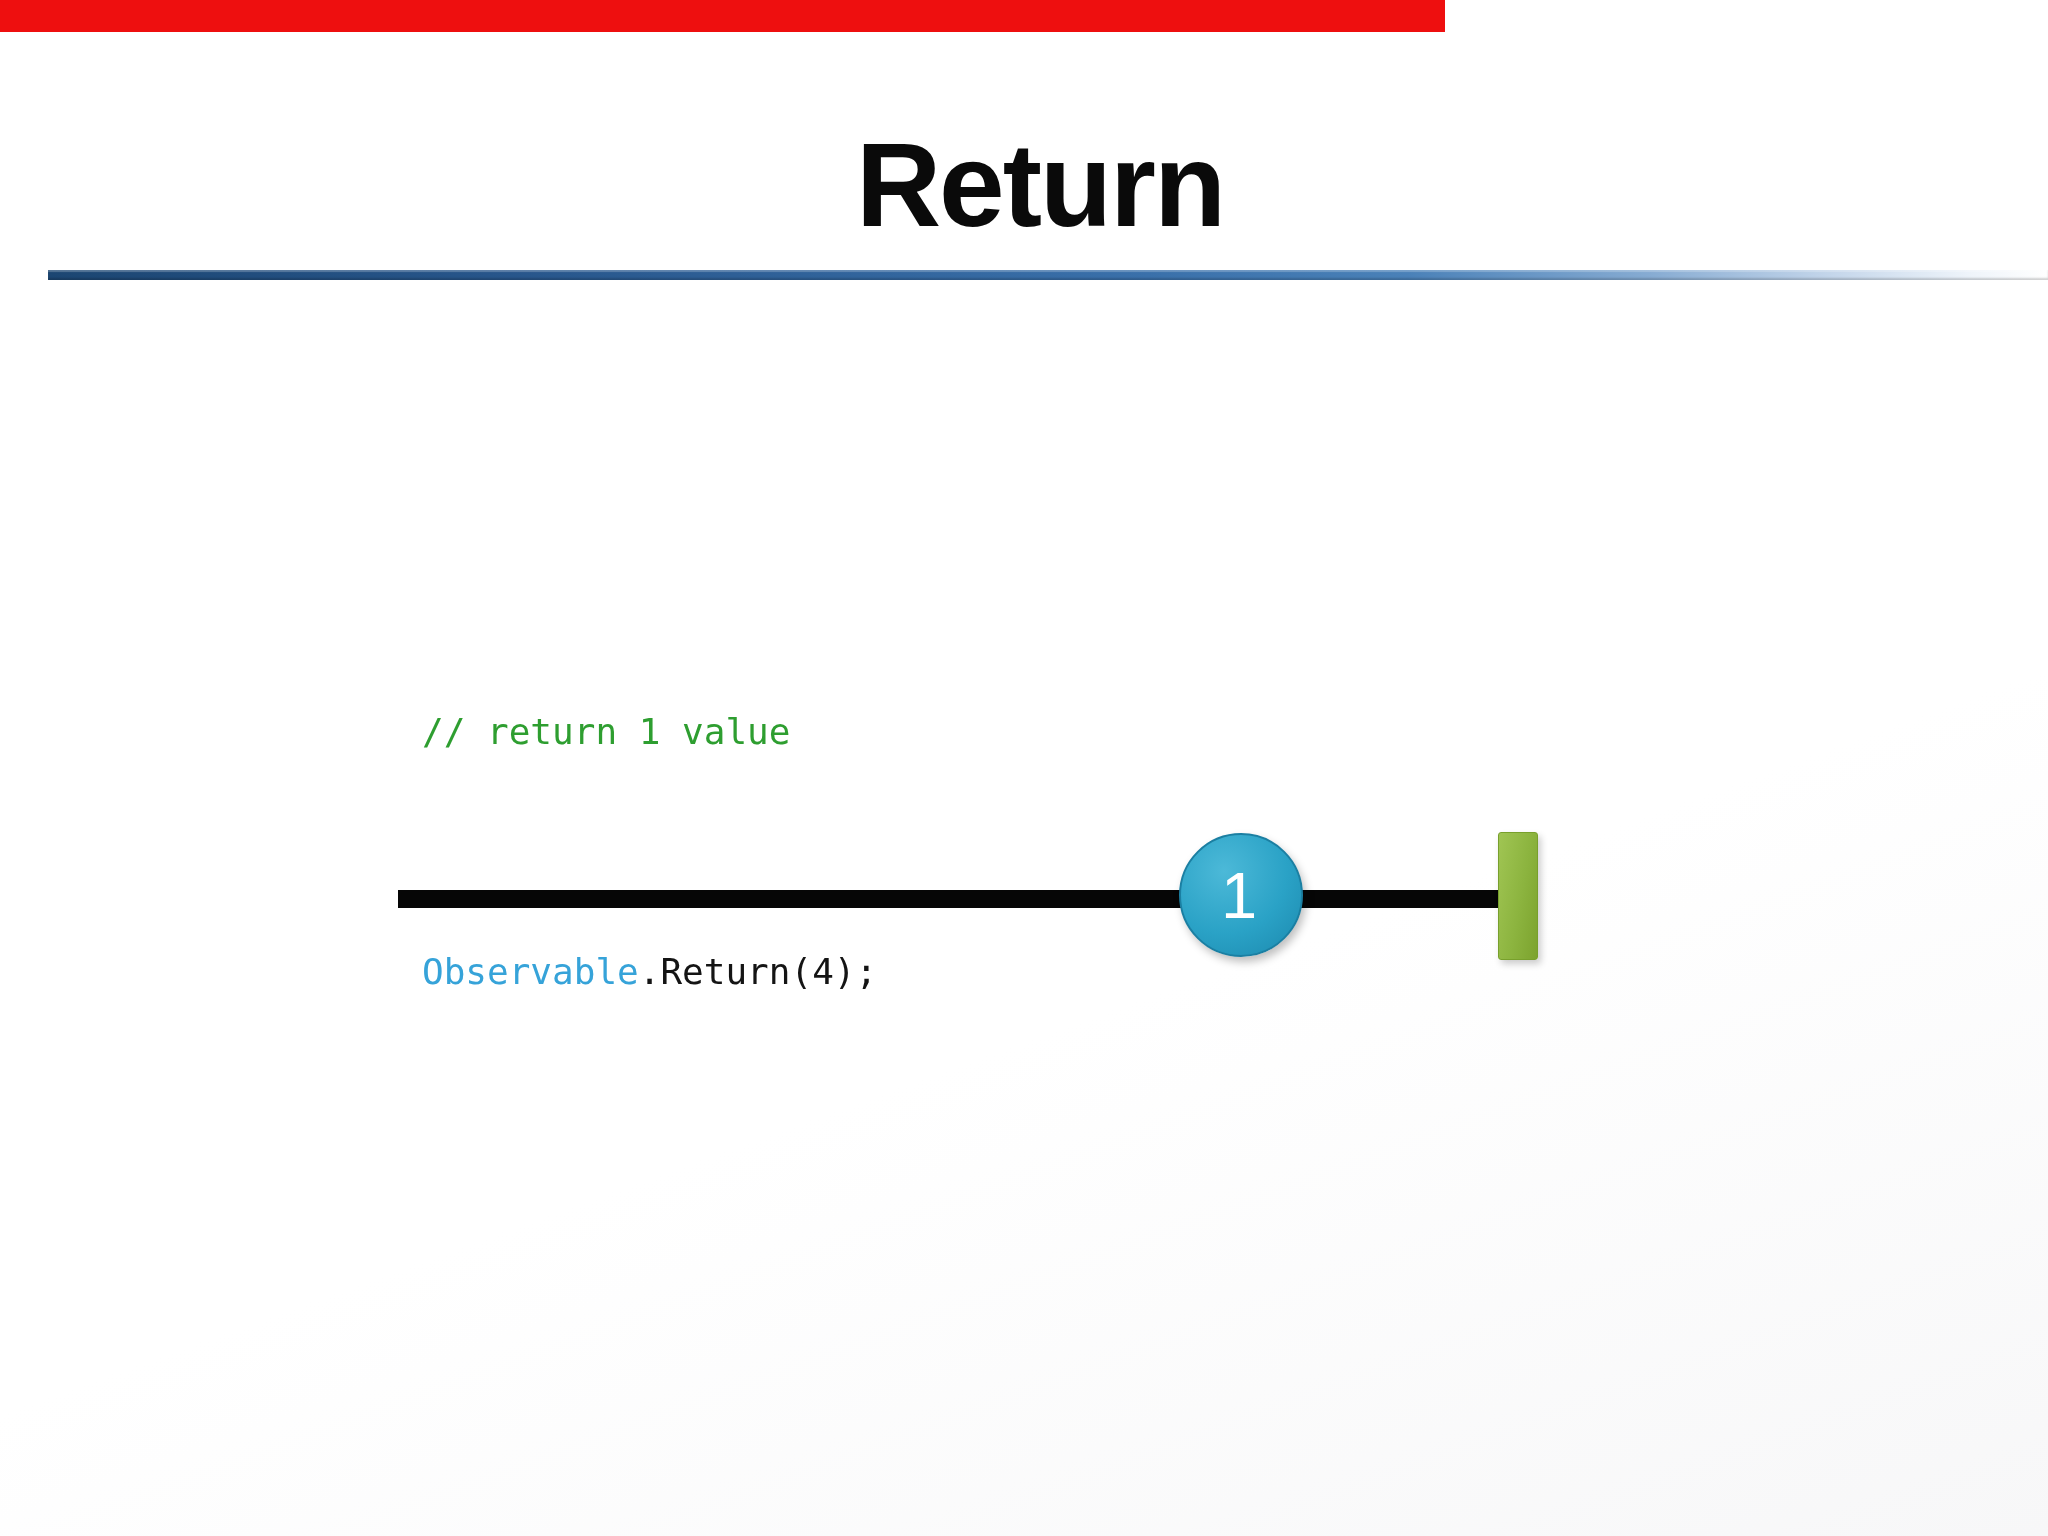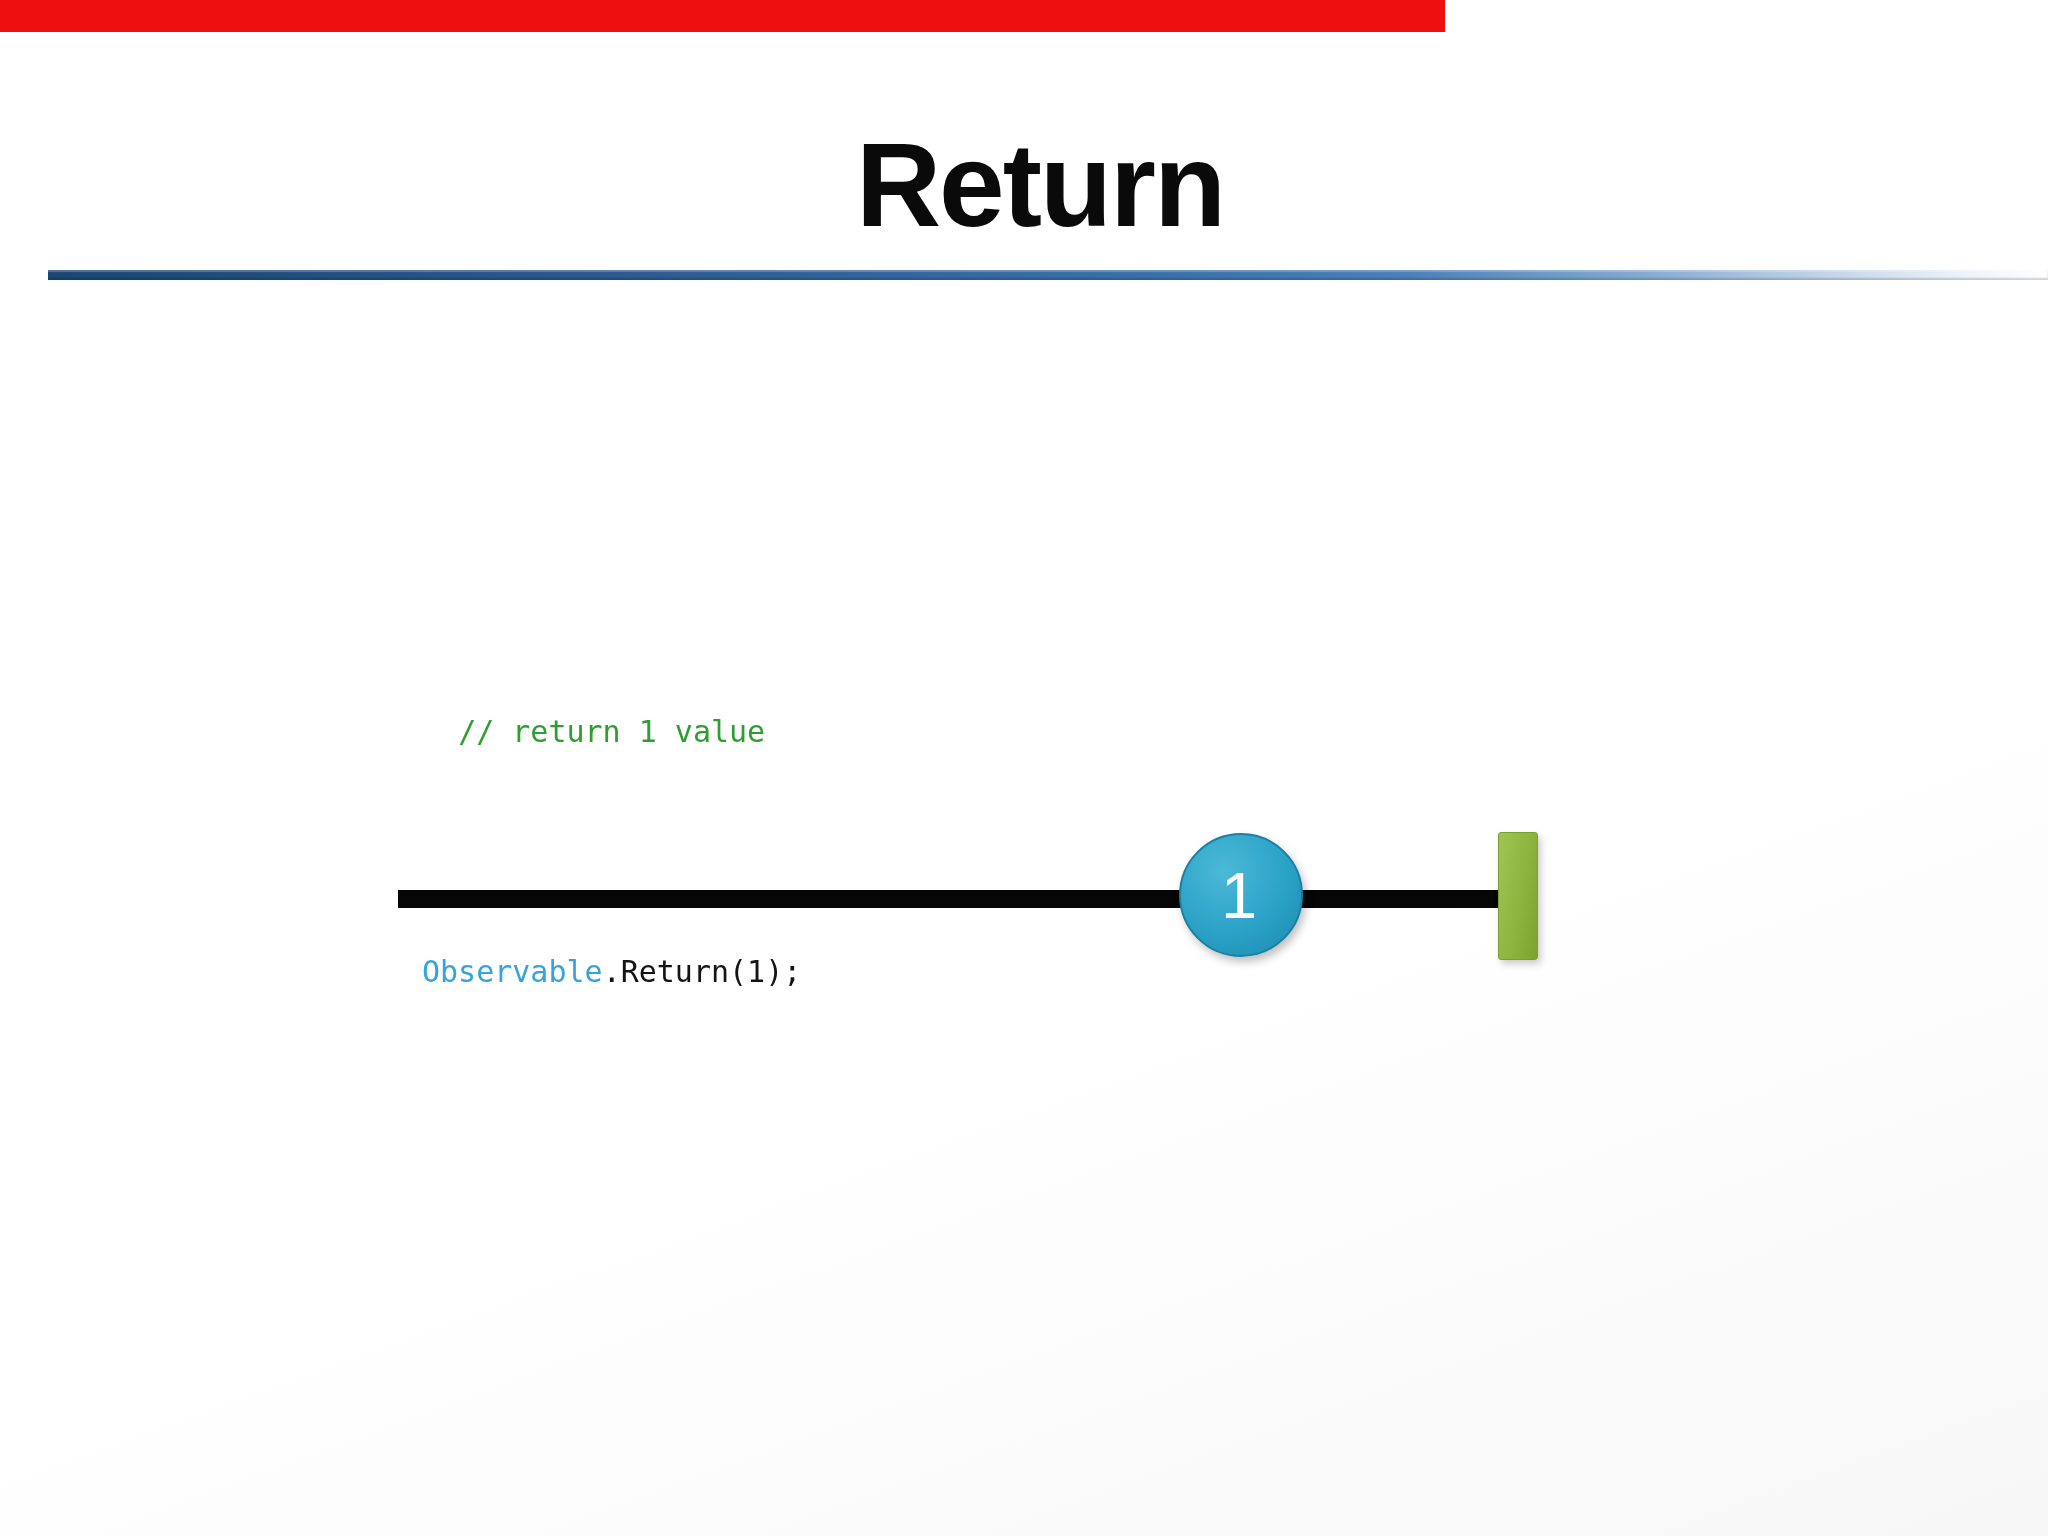--- a/index.html
+++ b/index.html
@@ -49,24 +49,23 @@
       var(--underline-fade) 96%,
       #ffffff 100%);
     box-shadow: inset 0 2px 1px rgba(255,255,255,0.25), inset 0 -2px 2px rgba(0,0,0,0.18);
   }
 
   
   .code {
     position: absolute;
     left: 422px; top: 532px;
     font-family: "DejaVu Sans Mono", monospace;
-    font-size: 30px;
+    font-size: 36px;
     line-height: 80px;
     white-space: pre;
-    text-align: center;
   }
   .code .comment { color: var(--comment-green); }
   .code .type    { color: var(--type-blue); }
   .code .plain   { color: var(--code-black); }
 
   
   .timeline {
     position: absolute;
     left: 398px; top: 890px;
     width: 1100px; height: 18px;
@@ -117,21 +116,21 @@
 <div class="slide">
 
   <div class="progress-bar"></div>
 
   <div class="title">Return</div>
 
   <div class="title-rule"></div>
 
   <div class="code">
     <div class="comment">// return 1 value</div>
-    <div><span class="type">Observable</span><span class="plain">.Return(1);</span></div>
+    <div><span class="type">Observable</span><span class="plain">.Return(4);</span></div>
   </div>
 
   <div>
     <div class="timeline"></div>
     <div class="complete-marker"></div>
     <div class="marble">
       <span class="marble-value">1</span>
     </div>
   </div>
 

